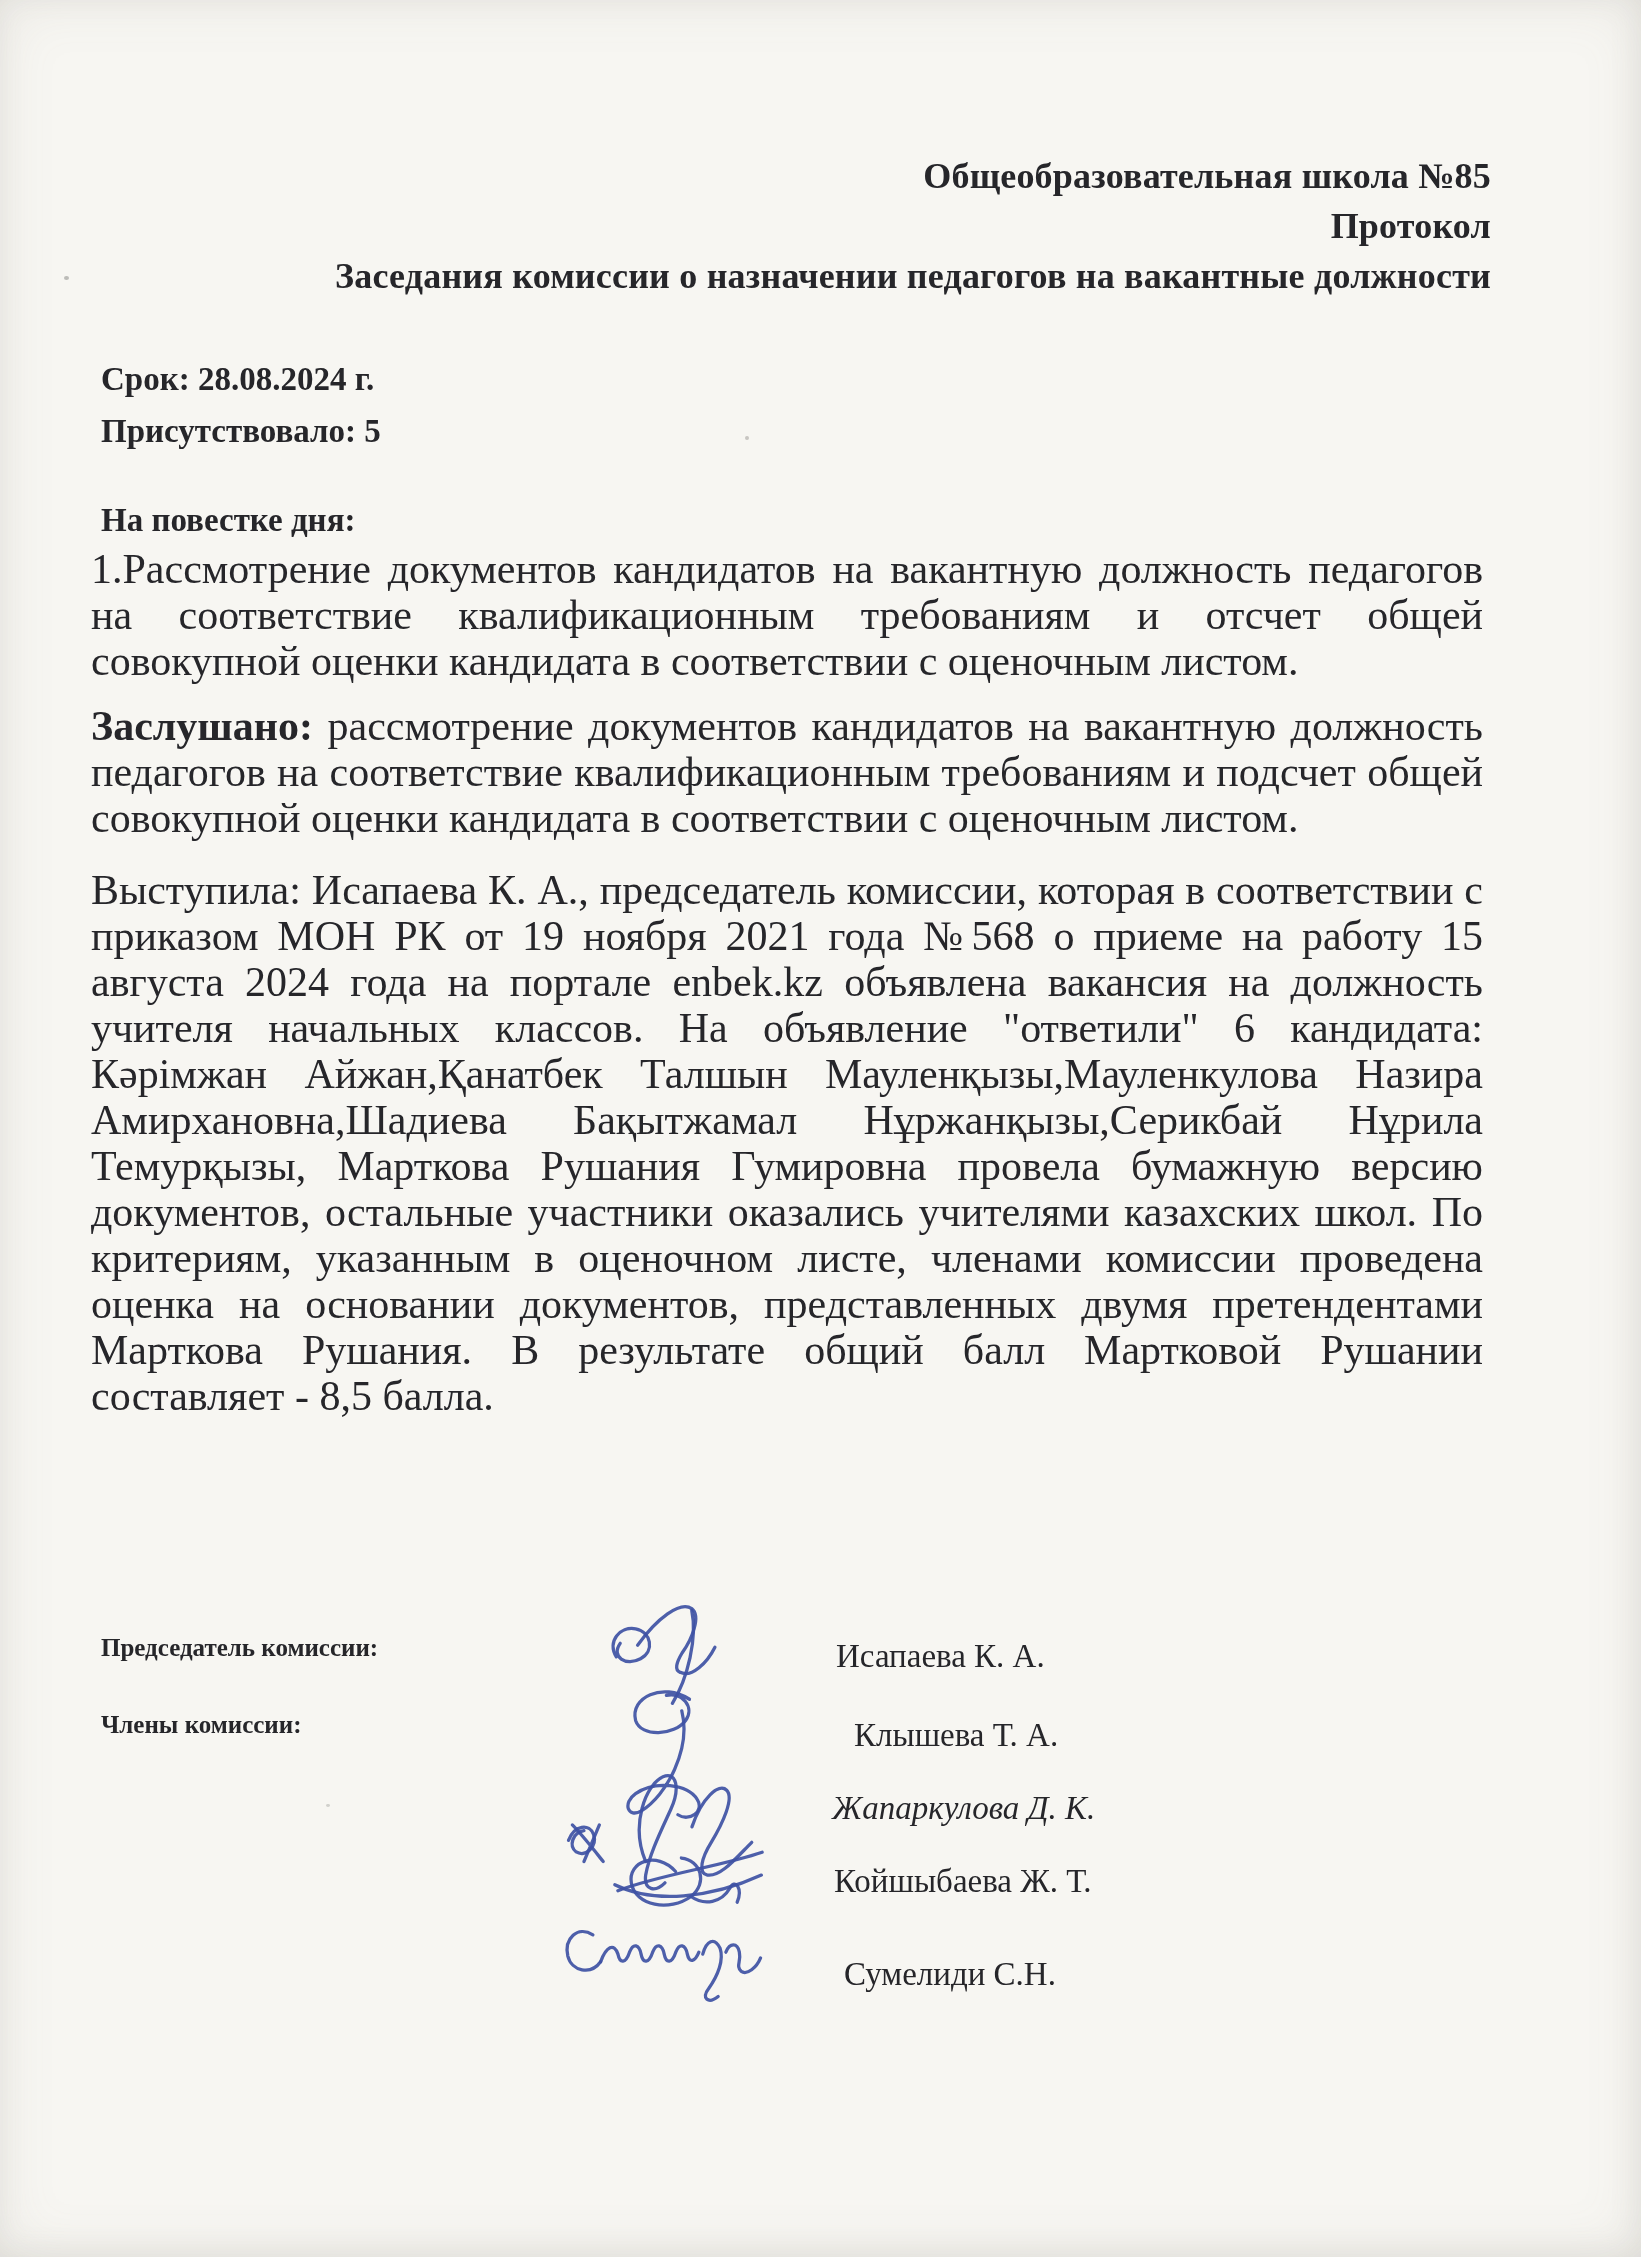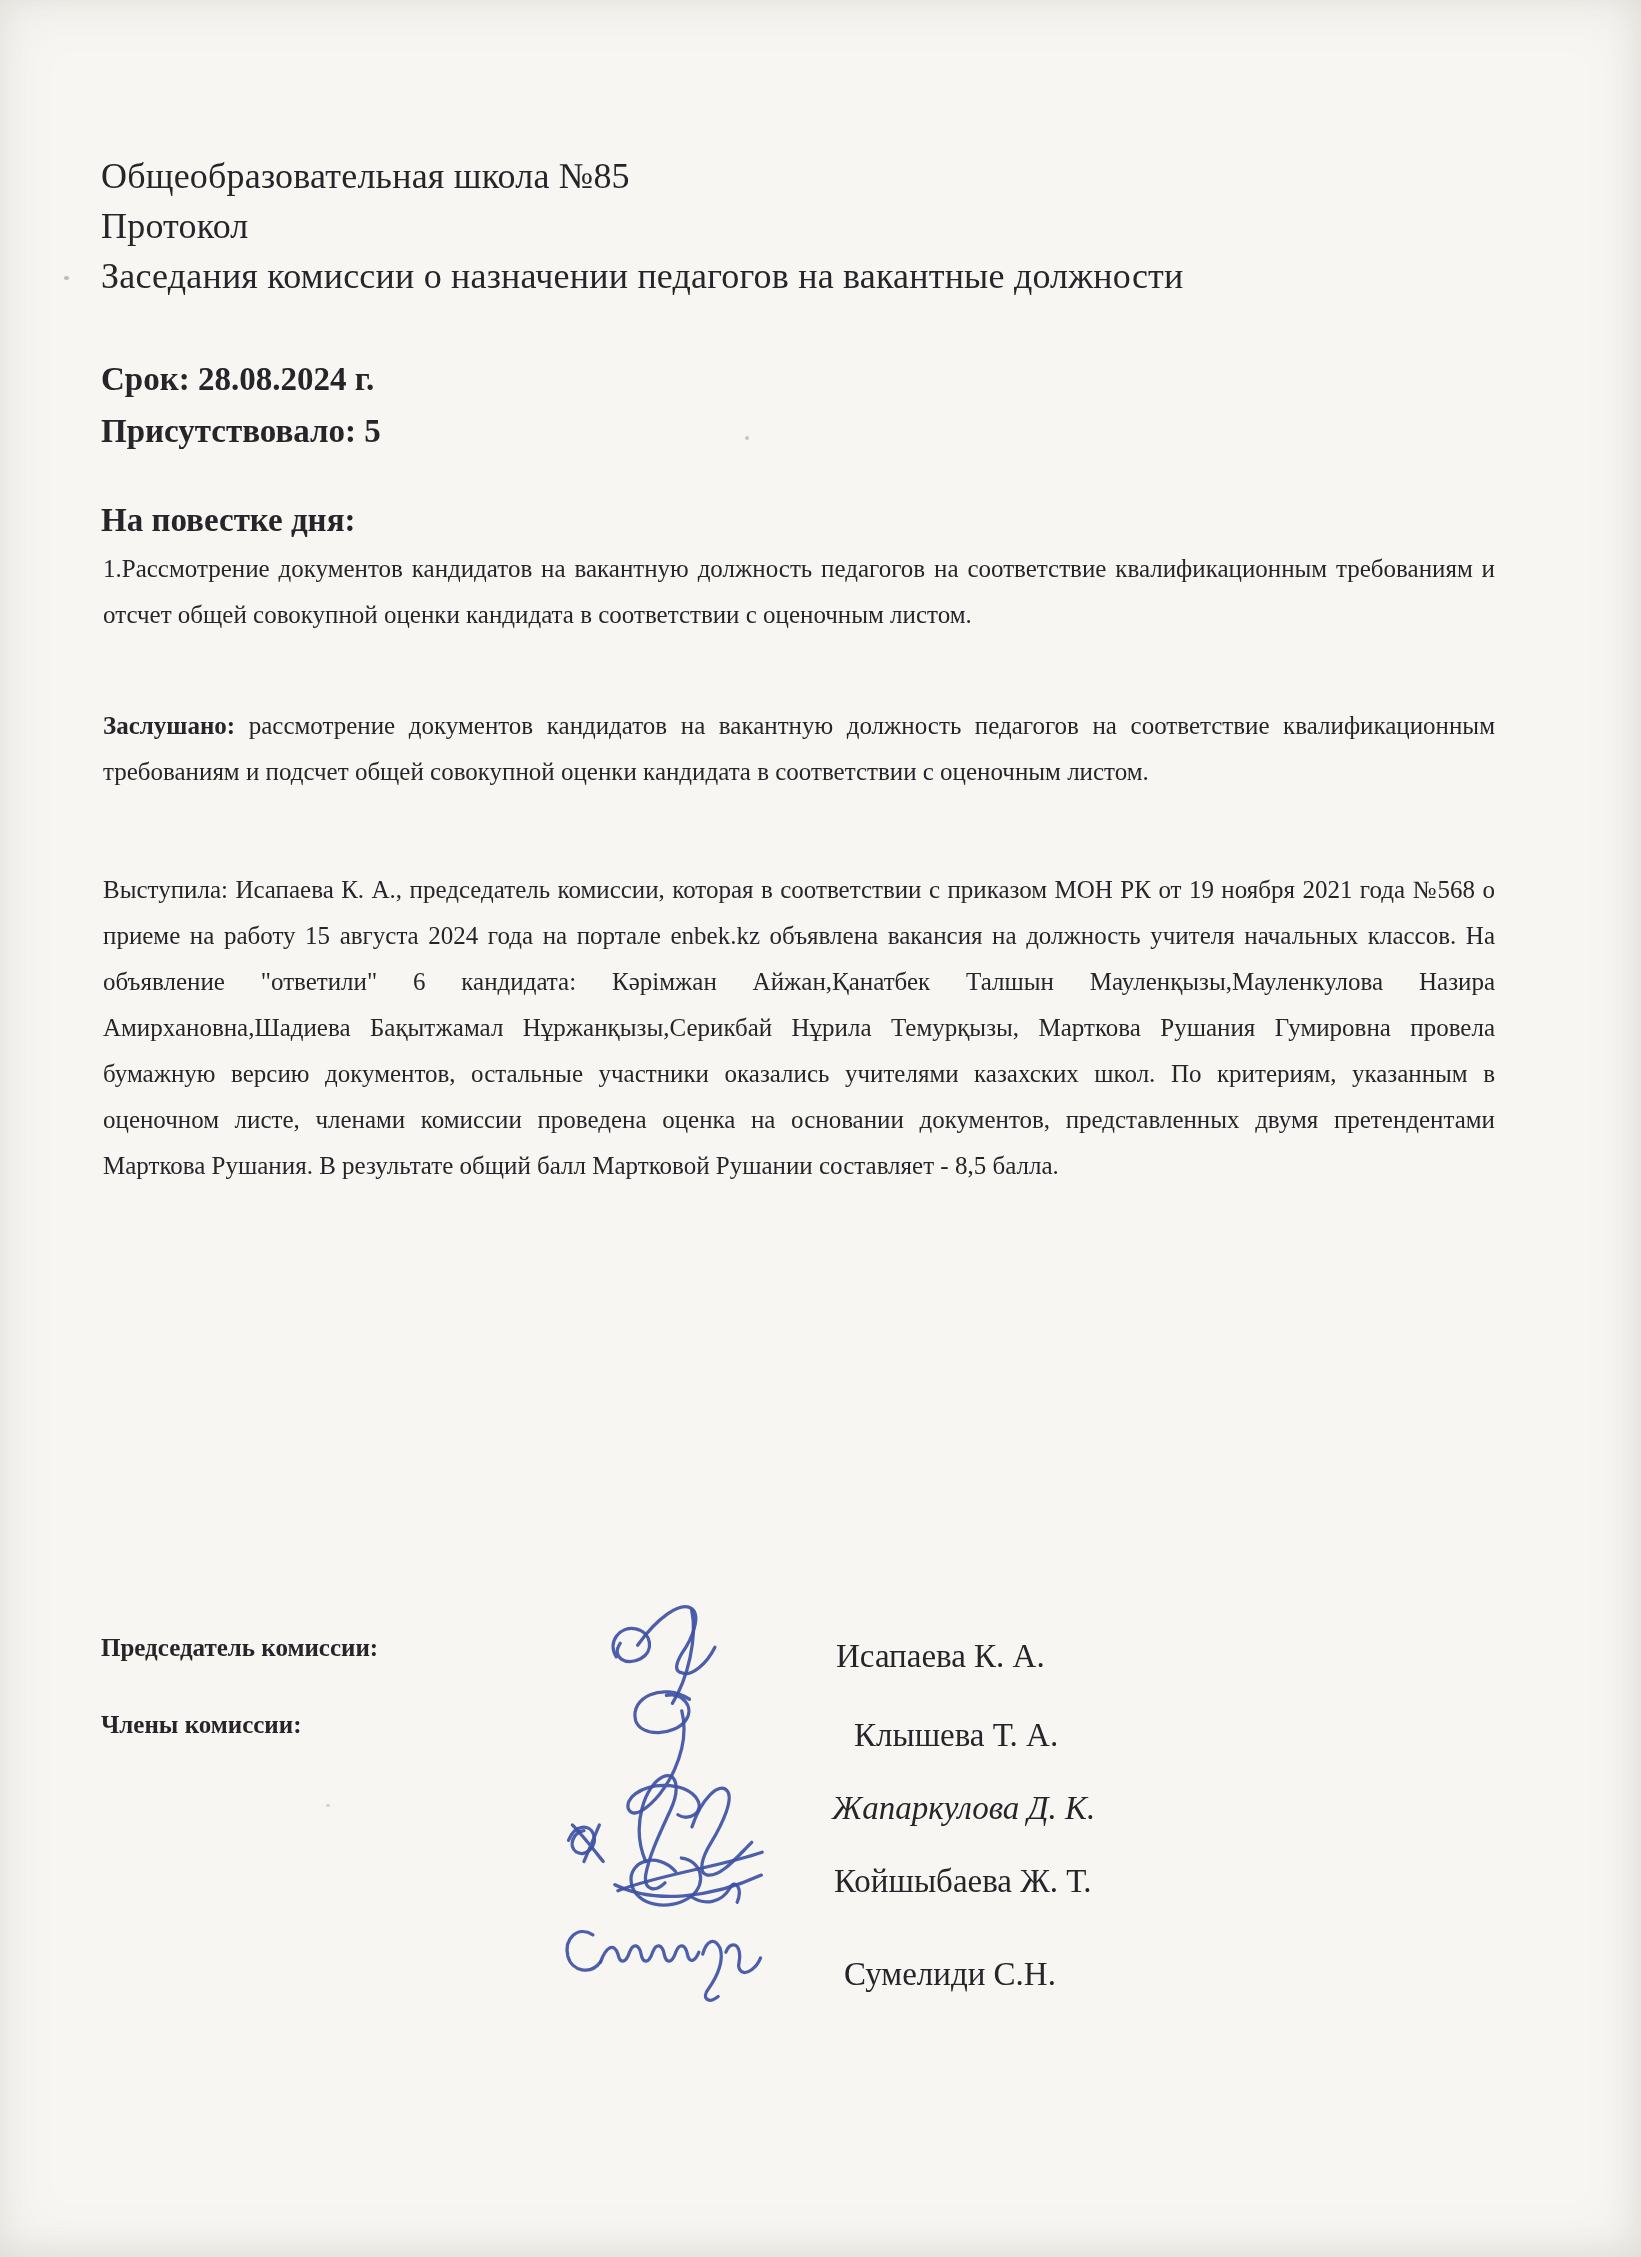--- a/index.html
+++ b/index.html
@@ -14,28 +14,28 @@
     width:1641px;height:2257px;
     background:var(--paper);
     font-family:"Liberation Serif","DejaVu Serif",serif;
     color:var(--text);
     overflow:hidden;
     box-shadow:inset 0 0 58px rgba(120,115,105,.12), inset -3.9px -5.8px 29px rgba(120,115,105,.10);
   }
   .abs{position:absolute;}
   .header{
     left:101px;top:151px;width:1390px;
-    text-align:left;font-weight:normal;font-size:36px;line-height:50px;
+    text-align:right;font-weight:bold;font-size:36px;line-height:50px;
     letter-spacing:0.2px;
   }
   .meta{left:101px;font-weight:bold;font-size:33px;white-space:nowrap;}
   .bold-heading{left:101px;font-weight:bold;font-size:33px;white-space:nowrap;}
   .para{
-    left:103px;width:1392px;
-    font-size:25px;line-height:46px;
+    left:91px;width:1392px;
+    font-size:42px;line-height:46px;
     text-align:justify;text-align-last:left;
   }
   .para b{font-weight:bold;}
   .sig-label{left:101px;font-weight:bold;font-size:25px;white-space:nowrap;}
   .sig-name{font-size:33px;white-space:nowrap;}
   .sig-ink{overflow:visible;}
   .sig-ink path{
     fill:none;stroke:var(--ink);stroke-width:3.4;
     stroke-linecap:round;stroke-linejoin:round;
     opacity:.92;

